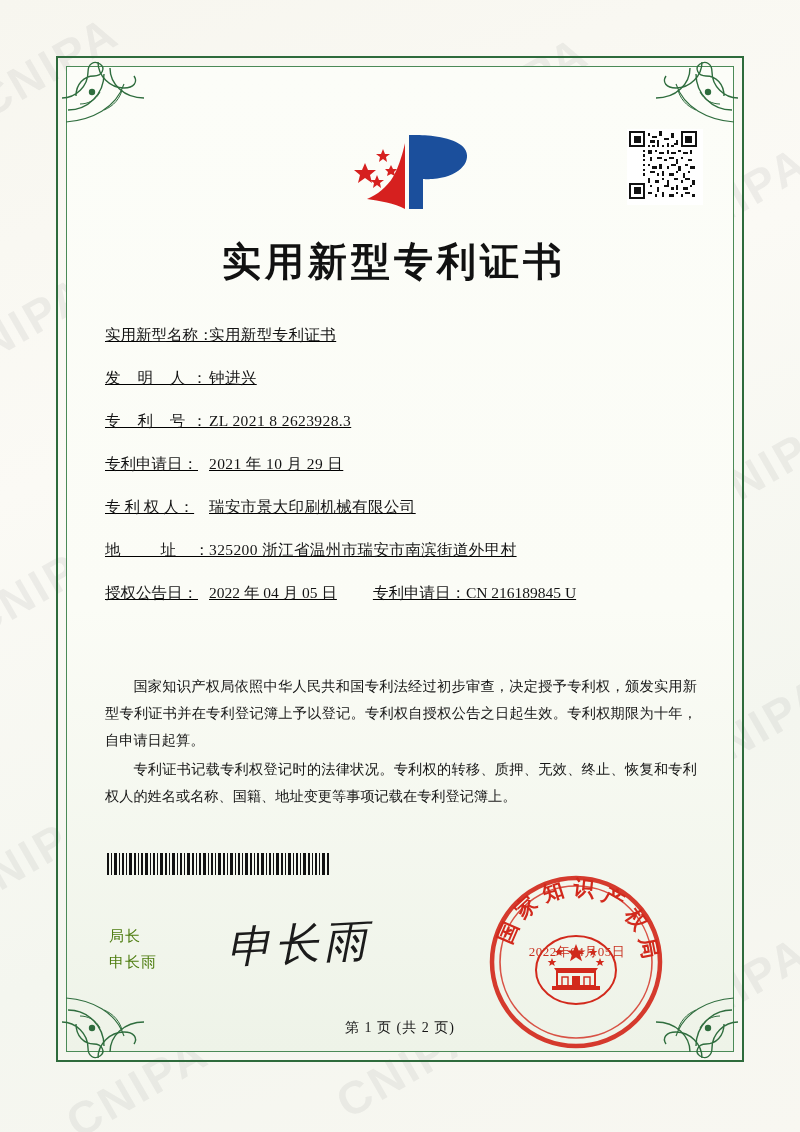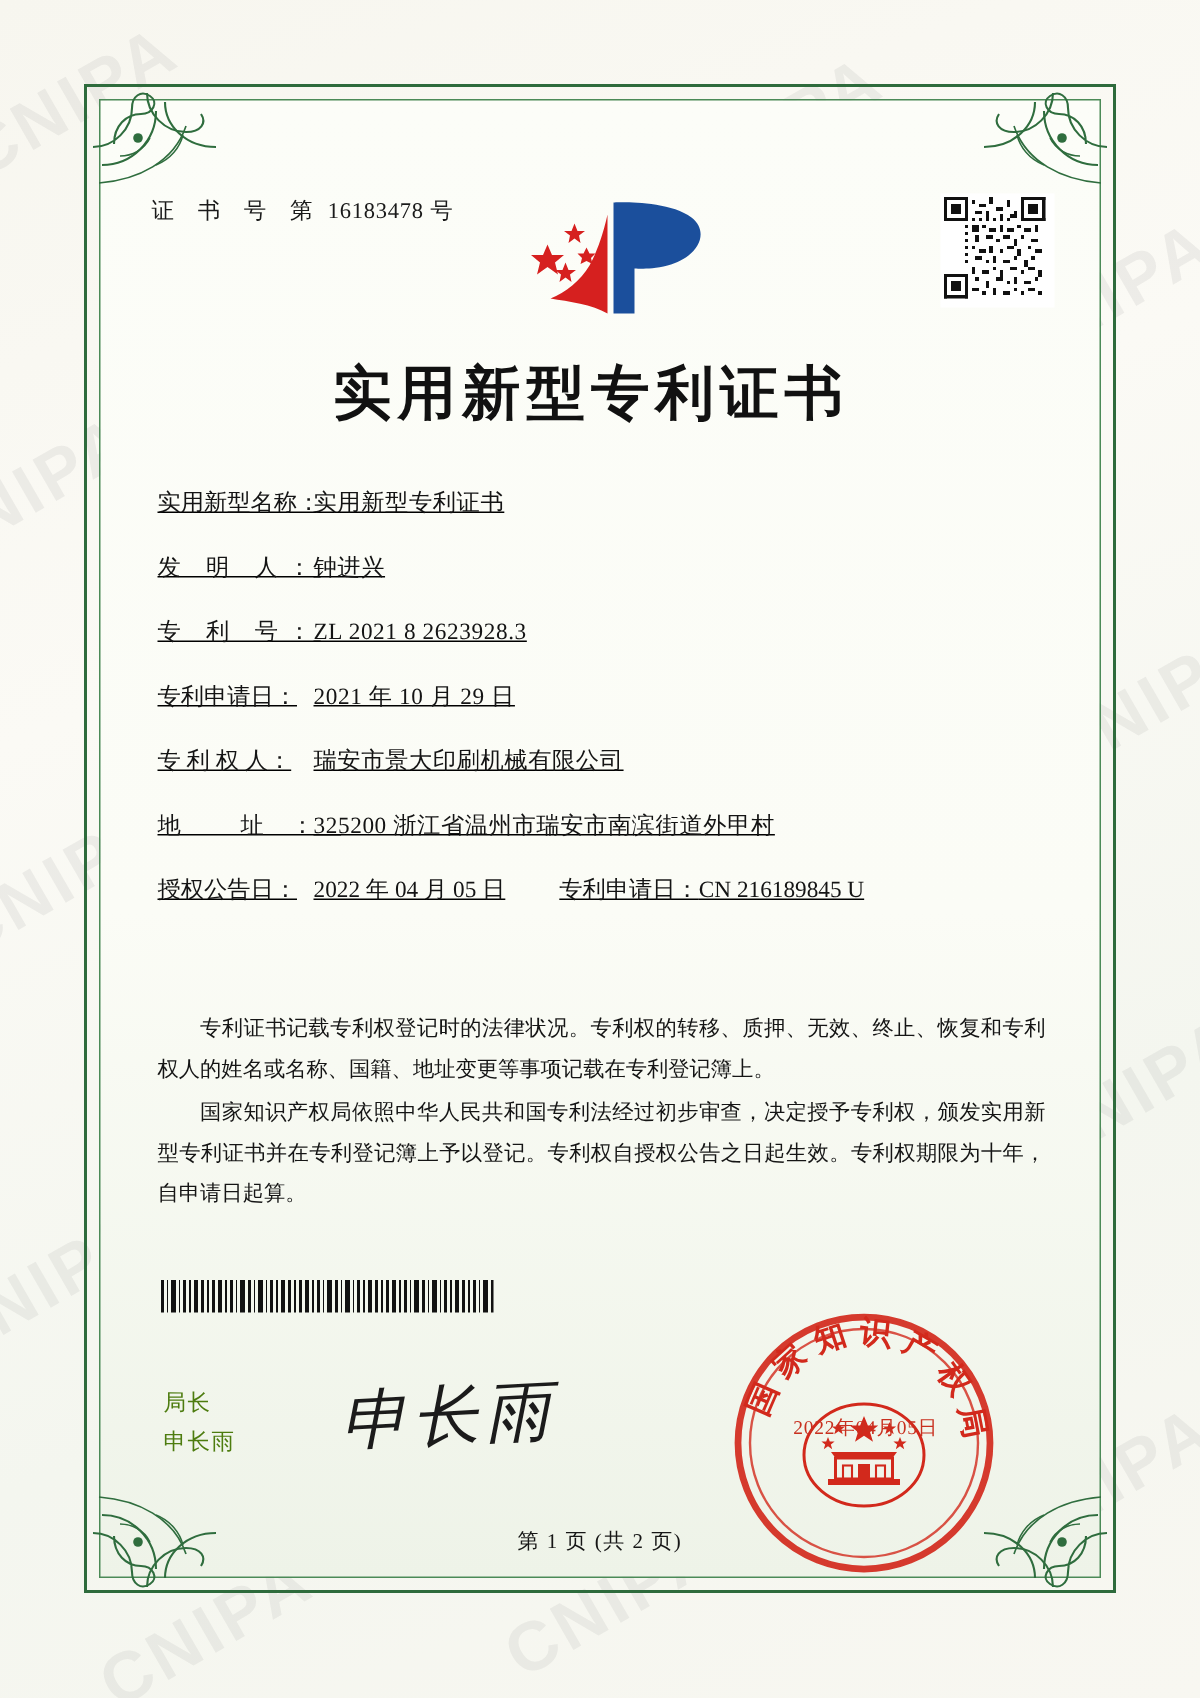--- a/index.html
+++ b/index.html
@@ -330,25 +330,20 @@
       <path d="M52 10 C52 26 66 40 86 40"></path>
       <path d="M8 64 C34 62 58 50 66 26" stroke-width="1.1"></path>
       <circle cx="34" cy="34" r="3.2" fill="currentColor" stroke="none"></circle>
       <path d="M22 46 C30 46 38 42 42 34" stroke-width="1"></path>
       <path d="M46 52 C56 48 62 40 64 32" stroke-width="1"></path>
     </svg>
   </div>
 
   <div class="content">
 
-    <div class="cert-no">
-      <span class="lbl">证 书 号 第</span>
-      <span>16183478</span>
-      <span>号</span>
-    </div>
 
     <div class="emblem">
       <svg viewBox="0 0 130 84" width="130" height="84">
 
         <path d="M60 80 L60 6 C60 6 96 4 112 16 C124 25 118 42 96 48 C84 51 74 50 74 50 L74 80 Z" fill="#1b4f9c"></path>
         <path d="M60 6 C60 6 84 10 96 20 C106 28 100 40 86 44 L74 47 L74 28 Z" fill="#ffffff" opacity="0.0"></path>
 
         <path d="M56 80 L56 14 C56 14 52 34 44 48 C38 58 28 66 18 70 C30 72 46 74 56 80 Z" fill="#d6201f"></path>
 
         <g fill="#d6201f">
@@ -500,22 +495,22 @@
       <div class="field dual">
         <span class="f-label">授权公告日：</span>
         <span>2022 年 04 月 05 日</span>
         <span class="dual-second-label">专利申请日：</span>
         <span>CN 216189845 U</span>
       </div>
 
     </div>
 
     <div class="para">
+      <p>国家知识产权局依照中华人民共和国专利法经过初步审查，决定授予专利权，颁发实用新型专利证书并在专利登记簿上予以登记。专利权自授权公告之日起生效。专利权期限为十年，自申请日起算。</p>
       <p>专利证书记载专利权登记时的法律状况。专利权的转移、质押、无效、终止、恢复和专利权人的姓名或名称、国籍、地址变更等事项记载在专利登记簿上。</p>
-      <p>国家知识产权局依照中华人民共和国专利法经过初步审查，决定授予专利权，颁发实用新型专利证书并在专利登记簿上予以登记。专利权自授权公告之日起生效。专利权期限为十年，自申请日起算。</p>
     </div>
 
     <div class="barcode">
       <svg viewBox="0 0 222 22" width="222" height="22" shape-rendering="crispEdges">
         <rect width="222" height="22" fill="none"></rect>
         <g fill="#111">
           <rect x="0" y="0" width="2" height="22"></rect>
             <rect x="4" y="0" width="1" height="22"></rect>
           <rect x="7" y="0" width="3" height="22"></rect>
             <rect x="12" y="0" width="1" height="22"></rect>

